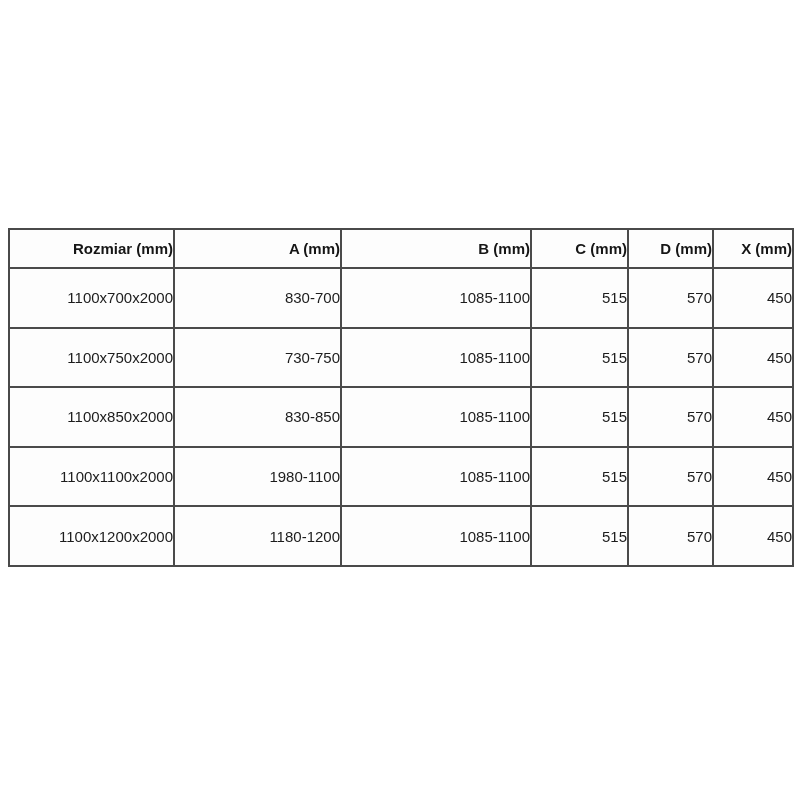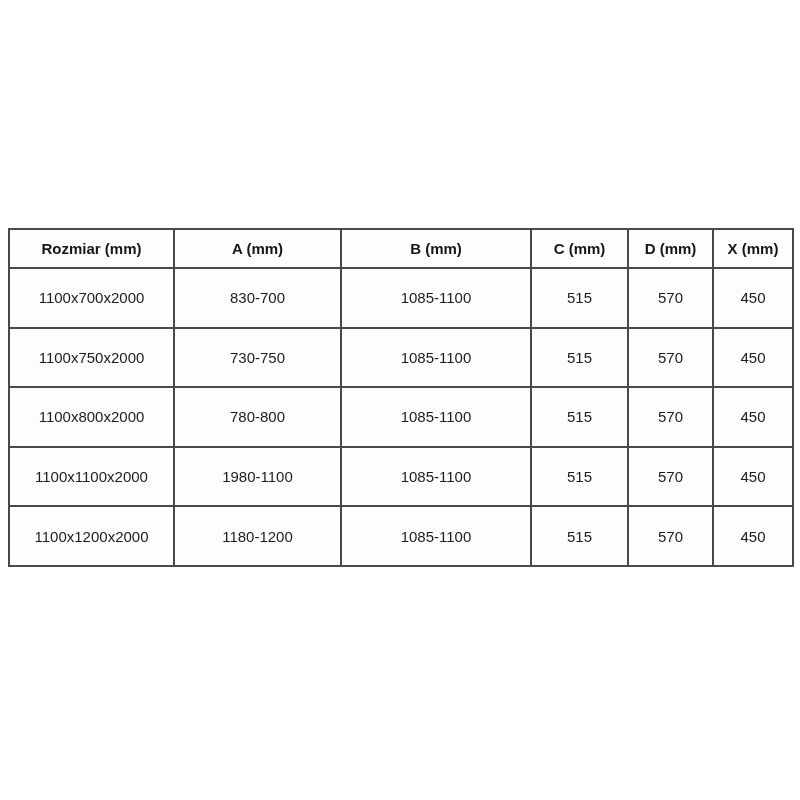--- a/index.html
+++ b/index.html
@@ -20,21 +20,21 @@
     top: 228px;
     width: 784px;
     height: 339px;
     border-collapse: collapse;
     table-layout: fixed;
     background: #fdfdfd;
   }
   .spec-table th,
   .spec-table td {
     border: 2px solid #4a4a4a;
-    text-align: center;
+    text-align: right;
     vertical-align: middle;
     font-size: 15px;
     padding: 0;
     overflow: hidden;
     white-space: nowrap;
   }
   .spec-table thead tr {
     height: 39px;
   }
   .spec-table tbody tr {
@@ -82,22 +82,22 @@
     </tr>
     <tr>
       <td>1100x750x2000</td>
       <td>730-750</td>
       <td>1085-1100</td>
       <td>515</td>
       <td>570</td>
       <td>450</td>
     </tr>
     <tr>
-      <td>1100x800x2000</td>
-      <td>780-800</td>
+      <td>1100x850x2000</td>
+      <td>830-850</td>
       <td>1085-1100</td>
       <td>515</td>
       <td>570</td>
       <td>450</td>
     </tr>
     <tr>
       <td>1100x1100x2000</td>
       <td>1980-1100</td>
       <td>1085-1100</td>
       <td>515</td>

